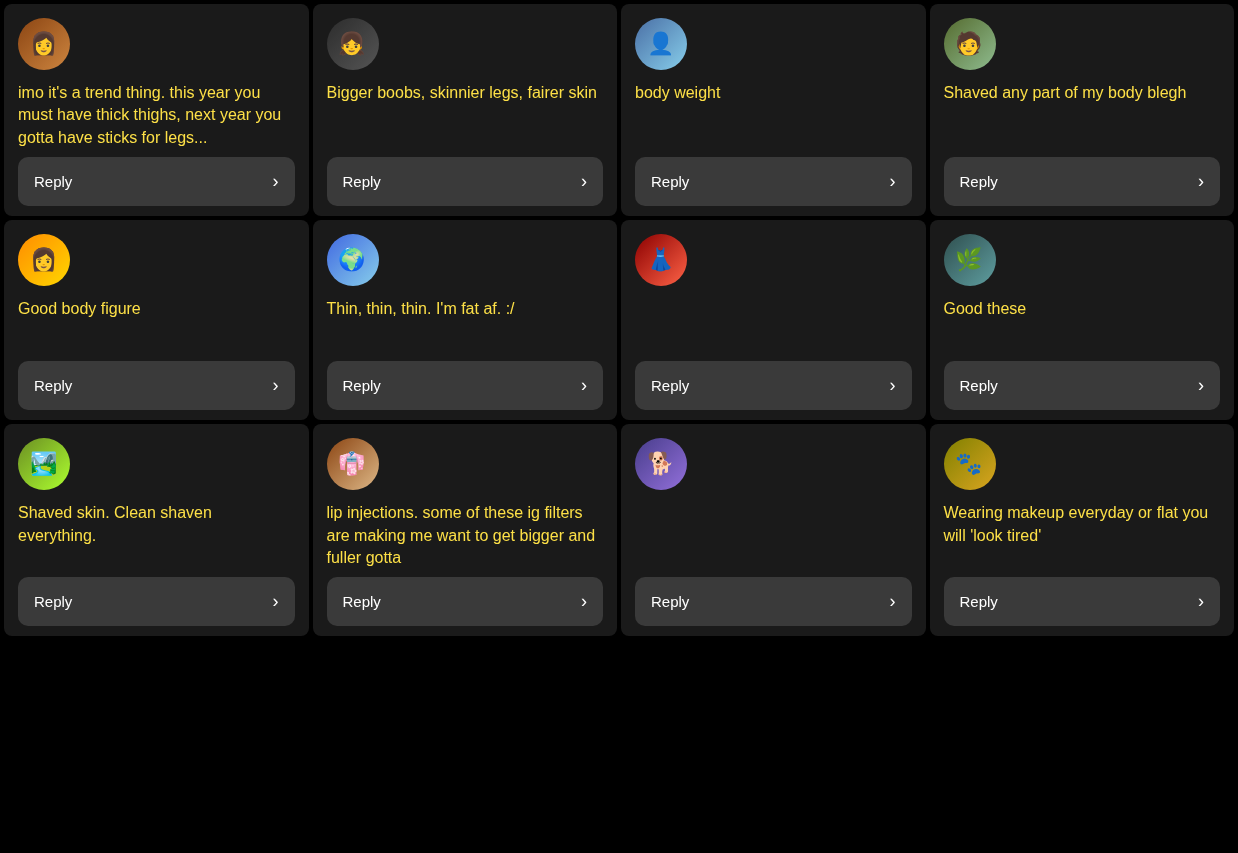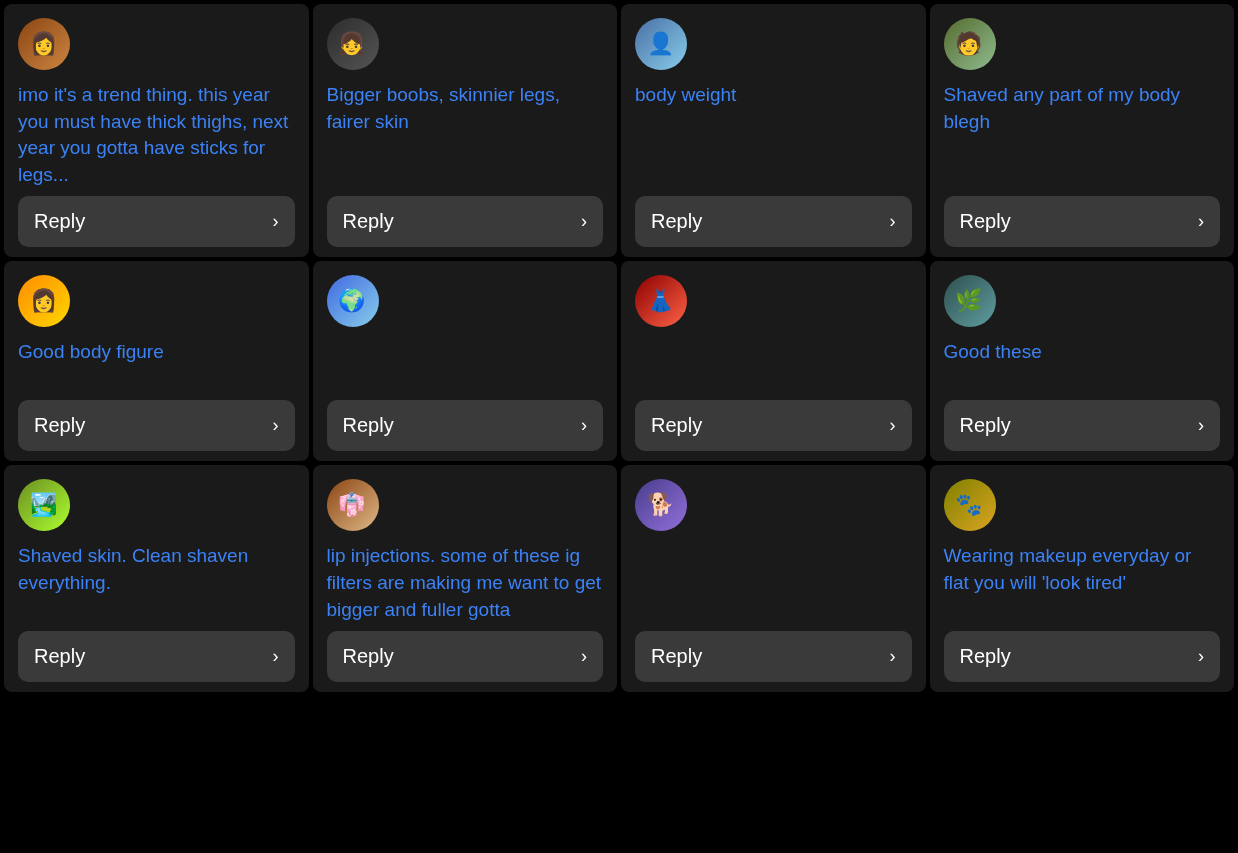--- a/index.html
+++ b/index.html
@@ -42,22 +42,22 @@
     .avatar {
       width: 52px;
       height: 52px;
       border-radius: 50%;
       flex-shrink: 0;
       overflow: hidden;
       background: #555;
     }
 
     .comment-text {
-      color: #3b82f6;
-      font-size: 19px;
+      color: #fde047;
+      font-size: 16px;
       font-weight: 500;
       line-height: 1.4;
       flex: 1;
       margin-top: 4px;
     }
 
     .reply-btn {
       display: flex;
       align-items: center;
       justify-content: space-between;
@@ -65,21 +65,21 @@
       border: none;
       border-radius: 10px;
       padding: 14px 16px;
       cursor: pointer;
       margin-top: auto;
       width: 100%;
     }
 
     .reply-label {
       color: #fff;
-      font-size: 20px;
+      font-size: 15px;
       font-weight: 400;
     }
 
     .chevron-icon {
       color: #fff;
       font-size: 18px;
       font-weight: 300;
     }
 
     
@@ -168,20 +168,21 @@
         <span class="reply-label">Reply</span>
         <span class="chevron-icon">›</span>
       </button>
     </div>
     <div class="card">
       <div class="card-top">
         <div class="avatar av-6">
           <div class="avatar-face">🌍</div>
         </div>
       </div>
+      <div class="comment-text">Thin, thin, thin. I'm fat af. :/</div>
       <button class="reply-btn">
         <span class="reply-label">Reply</span>
         <span class="chevron-icon">›</span>
       </button>
     </div>
     <div class="card">
       <div class="card-top">
         <div class="avatar av-7">
           <div class="avatar-face">👗</div>
         </div>

